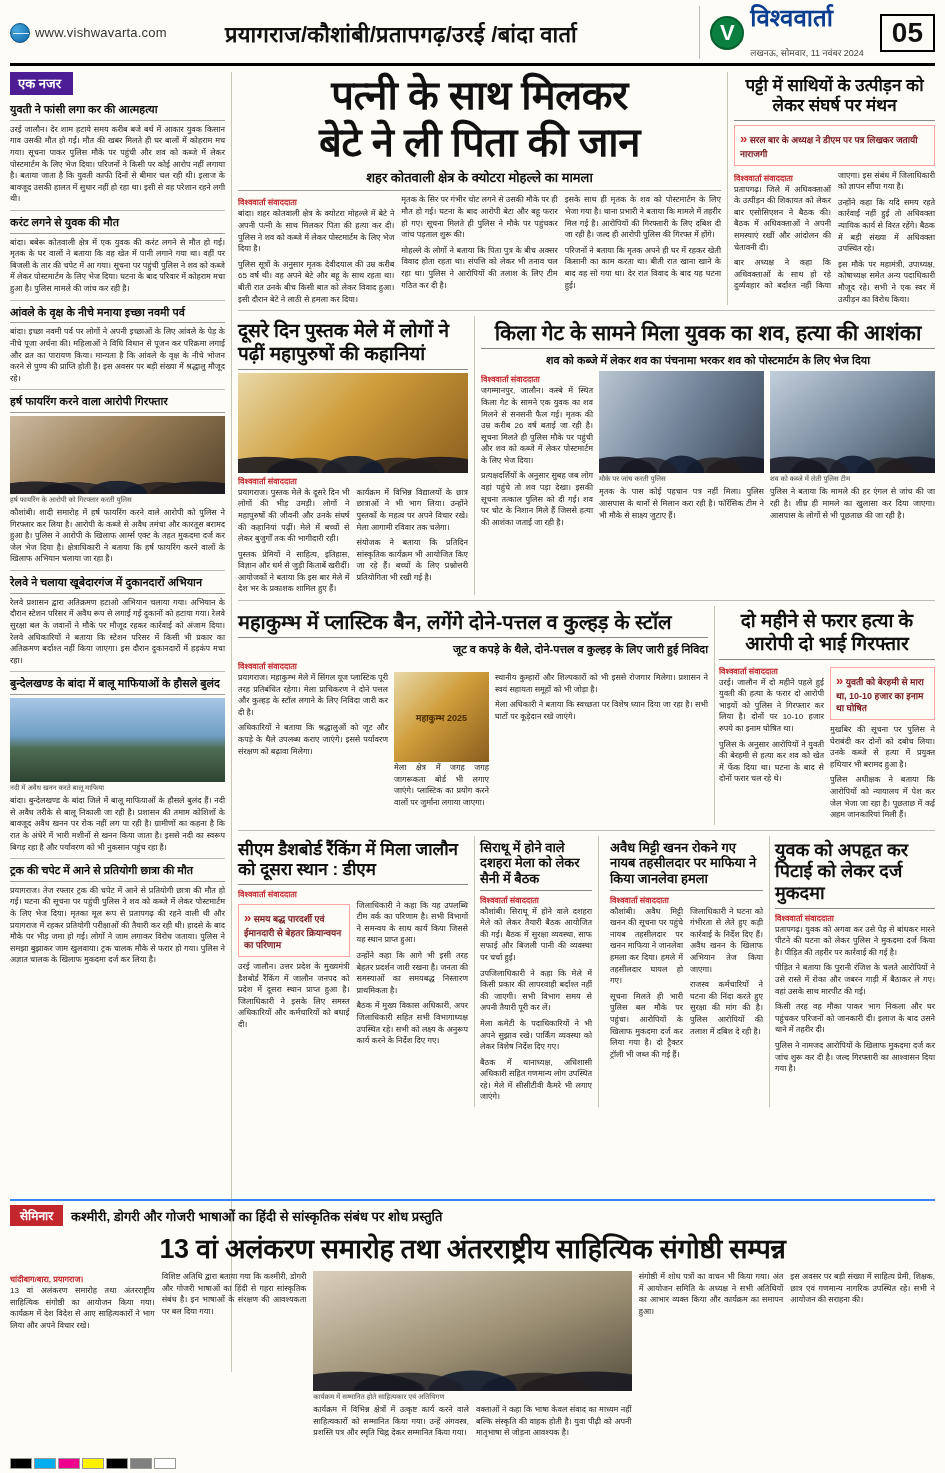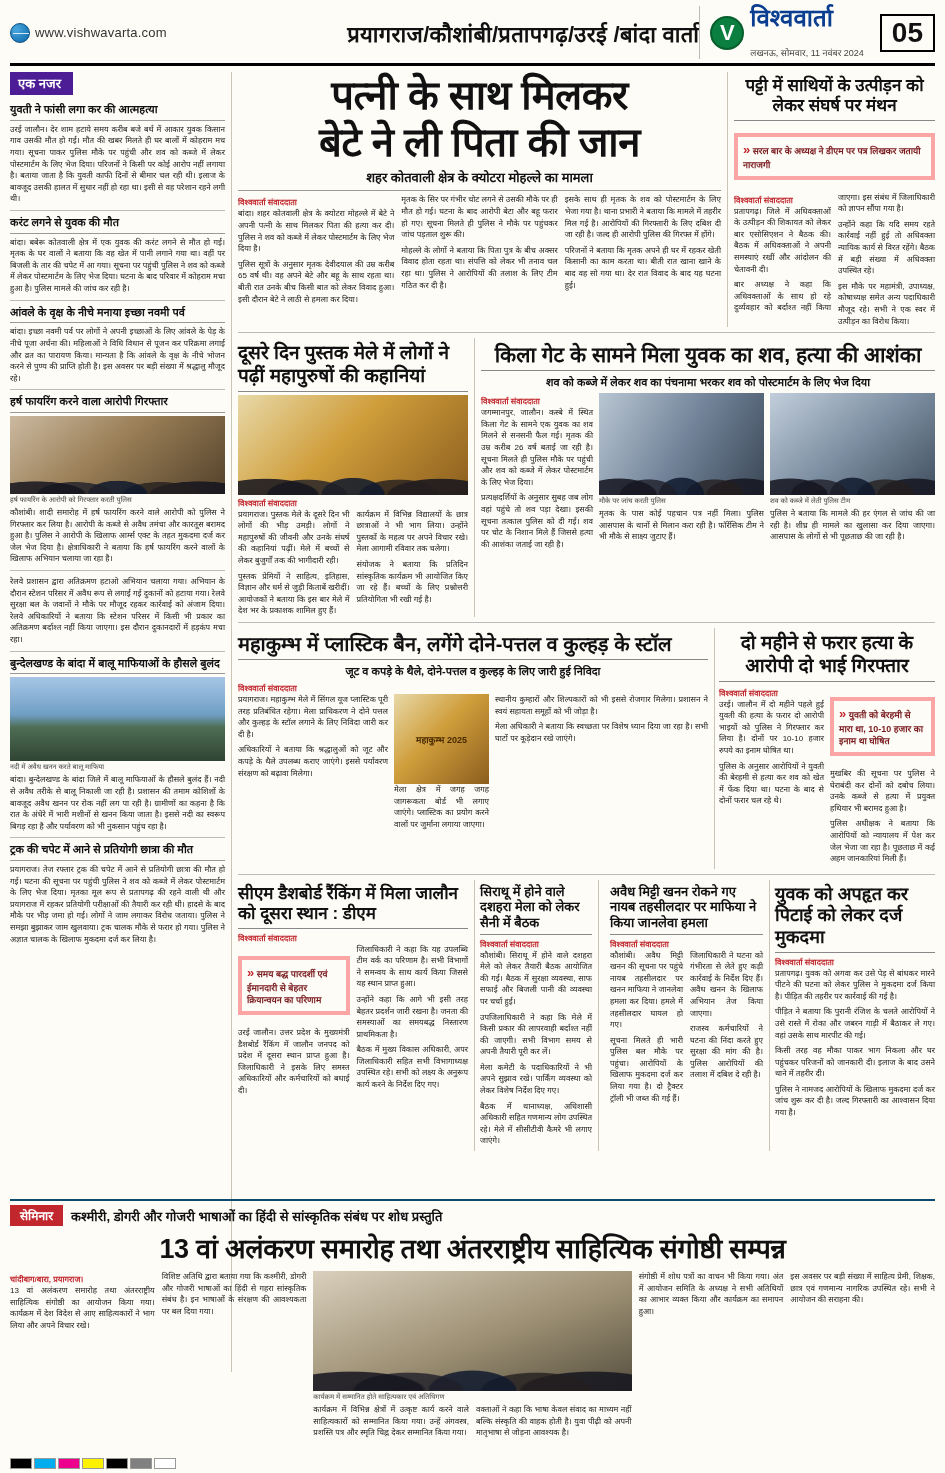--- a/index.html
+++ b/index.html
@@ -16,21 +16,21 @@
   
   .masthead { display:flex; align-items:center; border-bottom:3px solid #000; padding-bottom:4px; }
   .mh-left { width:215px; display:flex; align-items:center; gap:5px; }
   .globe {
     width:20px; height:20px; border-radius:50%;
     background: radial-gradient(circle at 30% 30%, #4aa8e0, #0a66a8);
     border:1px solid #0a4d80; flex:none; position:relative;
   }
   .globe::after{ content:""; position:absolute; left:2px; top:9px; width:16px; height:1px; background:#fff; opacity:.8;}
   .site-url { font-size:13px; color:#333; letter-spacing:.2px; }
-  .mh-center { flex:1; text-align:right; }
+  .mh-center { flex:1; text-align:left; }
   .mh-center .edition {
     font-size:22px; font-weight:bold; color:#111; letter-spacing:.3px; white-space:nowrap;
   }
   .mh-right { display:flex; align-items:center; gap:8px; }
   .brandbox { display:flex; align-items:center; gap:6px; border-left:1px solid #bbb; padding-left:10px;}
   .brand-logo {
     width:34px; height:34px; border-radius:50%;
     background:#0b7f3f; color:#fff; font-weight:bold; font-size:22px;
     display:flex; align-items:center; justify-content:center;
     border:2px solid #075f2e;
@@ -91,26 +91,26 @@
     position:absolute; bottom:0; left:0; right:0; height:62%;
     background:
       radial-gradient(ellipse at 12% 100%, rgba(20,20,30,.85) 0 18%, transparent 19%),
       radial-gradient(ellipse at 30% 100%, rgba(30,30,40,.8) 0 17%, transparent 18%),
       radial-gradient(ellipse at 50% 100%, rgba(15,25,45,.85) 0 19%, transparent 20%),
       radial-gradient(ellipse at 70% 100%, rgba(35,30,30,.8) 0 17%, transparent 18%),
       radial-gradient(ellipse at 88% 100%, rgba(20,20,30,.85) 0 18%, transparent 19%);
   }
 
   
-  .quote-box { border:4px solid #fca5a5; padding:4px 5px; margin:12px 0; }
+  .quote-box { border:1px solid #fca5a5; padding:4px 5px; margin:4px 0; }
   .quote-box p { font-size:9px; font-weight:bold; line-height:1.4; margin:0; color:#7a1b1f; }
   .quote-mark { color:#c1272d; font-size:13px; font-weight:bold; }
 
   
-  .seminar-bar { display:flex; align-items:center; gap:8px; border-top:2px solid #0c4a6e; padding-top:4px; margin-top:4px;}
+  .seminar-bar { display:flex; align-items:center; gap:8px; border-top:2px solid #3b82f6; padding-top:4px; margin-top:4px;}
   .seminar-tag { background:#c1272d; color:#fff; font-size:12px; font-weight:bold; padding:2px 10px; }
   .seminar-sub { font-size:13px; font-weight:bold; }
   .seminar-head { font-size:27px; font-weight:bold; text-align:center; margin:3px 0 5px; letter-spacing:-.3px; }
   .seminar-cols { display:flex; gap:7px; }
   .seminar-cols .sc { flex:1; }
   .seminar-photo { height:120px; }
 
   
   .cmyk { position:absolute; left:10px; bottom:4px; display:flex; gap:2px; }
   .cmyk span { width:22px; height:11px; display:block; border:1px solid #999;}
@@ -166,20 +166,21 @@
       <div class="rule"></div>
 
       <h2 class="story">हर्ष फायरिंग करने वाला आरोपी गिरफ्तार</h2>
       <div class="photo ph-i" style="height:78px">
           <span class="ppl"></span>
         </div>
       <div class="caption">हर्ष फायरिंग के आरोपी को गिरफ्तार करती पुलिस</div>
       <p class="txt">कौशांबी। शादी समारोह में हर्ष फायरिंग करने वाले आरोपी को पुलिस ने गिरफ्तार कर लिया है। आरोपी के कब्जे से अवैध तमंचा और कारतूस बरामद हुआ है। पुलिस ने आरोपी के खिलाफ आर्म्स एक्ट के तहत मुकदमा दर्ज कर जेल भेज दिया है। क्षेत्राधिकारी ने बताया कि हर्ष फायरिंग करने वालों के खिलाफ अभियान चलाया जा रहा है।</p>
       <div class="rule"></div>
 
+      <h2 class="story">रेलवे ने चलाया खूबेदारगंज में दुकानदारों अभियान</h2>
       <p class="txt">रेलवे प्रशासन द्वारा अतिक्रमण हटाओ अभियान चलाया गया। अभियान के दौरान स्टेशन परिसर में अवैध रूप से लगाई गई दुकानों को हटाया गया। रेलवे सुरक्षा बल के जवानों ने मौके पर मौजूद रहकर कार्रवाई को अंजाम दिया। रेलवे अधिकारियों ने बताया कि स्टेशन परिसर में किसी भी प्रकार का अतिक्रमण बर्दाश्त नहीं किया जाएगा। इस दौरान दुकानदारों में हड़कंप मचा रहा।</p>
       <div class="rule"></div>
 
       <h2 class="story">बुन्देलखण्ड के बांदा में बालू माफियाओं के हौसले बुलंद</h2>
       <div class="photo ph-e" style="height:84px"></div>
       <div class="caption">नदी में अवैध खनन करते बालू माफिया</div>
       <p class="txt">बांदा। बुन्देलखण्ड के बांदा जिले में बालू माफियाओं के हौसले बुलंद हैं। नदी से अवैध तरीके से बालू निकाली जा रही है। प्रशासन की तमाम कोशिशों के बावजूद अवैध खनन पर रोक नहीं लग पा रही है। ग्रामीणों का कहना है कि रात के अंधेरे में भारी मशीनों से खनन किया जाता है। इससे नदी का स्वरूप बिगड़ रहा है और पर्यावरण को भी नुकसान पहुंच रहा है।</p>
       <div class="rule"></div>
 
       <h2 class="story">ट्रक की चपेट में आने से प्रतियोगी छात्रा की मौत</h2>
@@ -274,21 +275,21 @@
             </div>
           </div>
         </div>
       </div>
 
       <div class="rule"></div>
 
       <div class="flexrow">
         <div style="width:470px">
           <h2 class="sub-head" style="font-size:20px">महाकुम्भ में प्लास्टिक बैन, लगेंगे दोने-पत्तल व कुल्हड़ के स्टॉल</h2>
-          <div class="kicker" style="text-align:center">जूट व कपड़े के थैले, दोने-पत्तल व कुल्हड़ के लिए जारी हुई निविदा</div>
+          <div class="kicker" style="text-align:right">जूट व कपड़े के थैले, दोने-पत्तल व कुल्हड़ के लिए जारी हुई निविदा</div>
           <div class="byline">विश्ववार्ता संवाददाता</div>
           <div class="flexrow" style="align-items:flex-start">
             <div style="width:150px">
               <p class="txt">प्रयागराज। महाकुम्भ मेले में सिंगल यूज प्लास्टिक पूरी तरह प्रतिबंधित रहेगा। मेला प्राधिकरण ने दोने पत्तल और कुल्हड़ के स्टॉल लगाने के लिए निविदा जारी कर दी है।</p>
               <p class="txt">अधिकारियों ने बताया कि श्रद्धालुओं को जूट और कपड़े के थैले उपलब्ध कराए जाएंगे। इससे पर्यावरण संरक्षण को बढ़ावा मिलेगा।</p>
             </div>
             <div style="width:95px">
               <div class="photo ph-f" style="height:90px;display:flex;align-items:center;justify-content:center">
                 <span style="font-size:9px;font-weight:bold;color:#4a2b00;text-align:center">महाकुम्भ 2025</span>
               </div>

